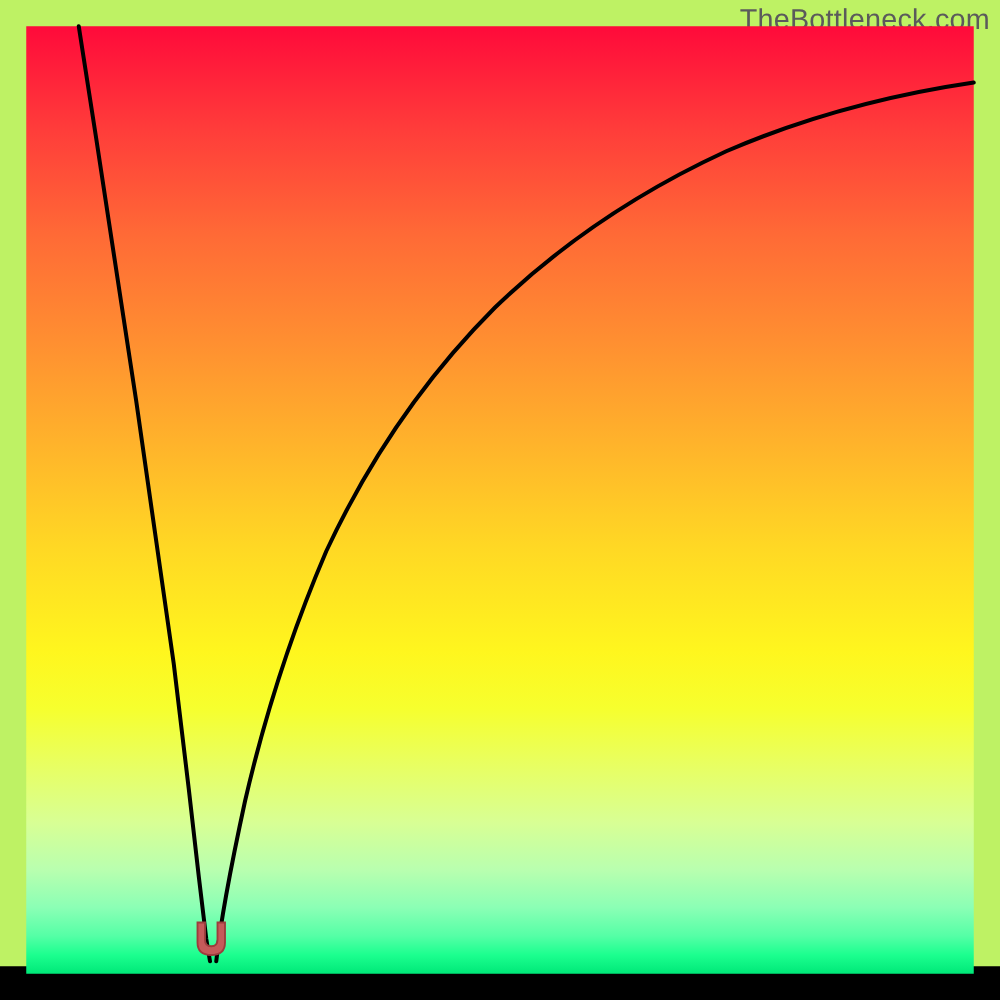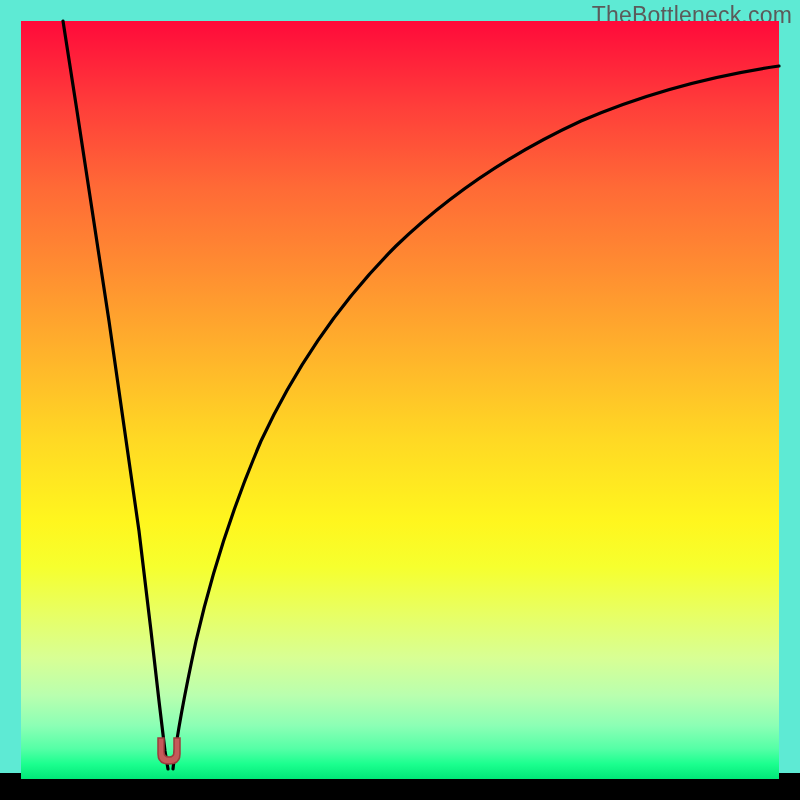--- a/index.html
+++ b/index.html
@@ -8,21 +8,21 @@
     width: 800px;
     height: 800px;
     background: #000;
     overflow: hidden;
     font-family: Arial, Helvetica, sans-serif;
   }
   .frame {
     position: absolute;
     left: 0; top: 0;
     width: 800px; height: 773px;
-    background: #5eead4;
+    background: #bef264;
   }
   .plot {
     position: absolute;
     left: 21px;
     top: 21px;
     width: 758px;
     height: 758px;
     background: linear-gradient(to bottom,
       #ff0a3a 0%,
       #ff3d3a 11%,

